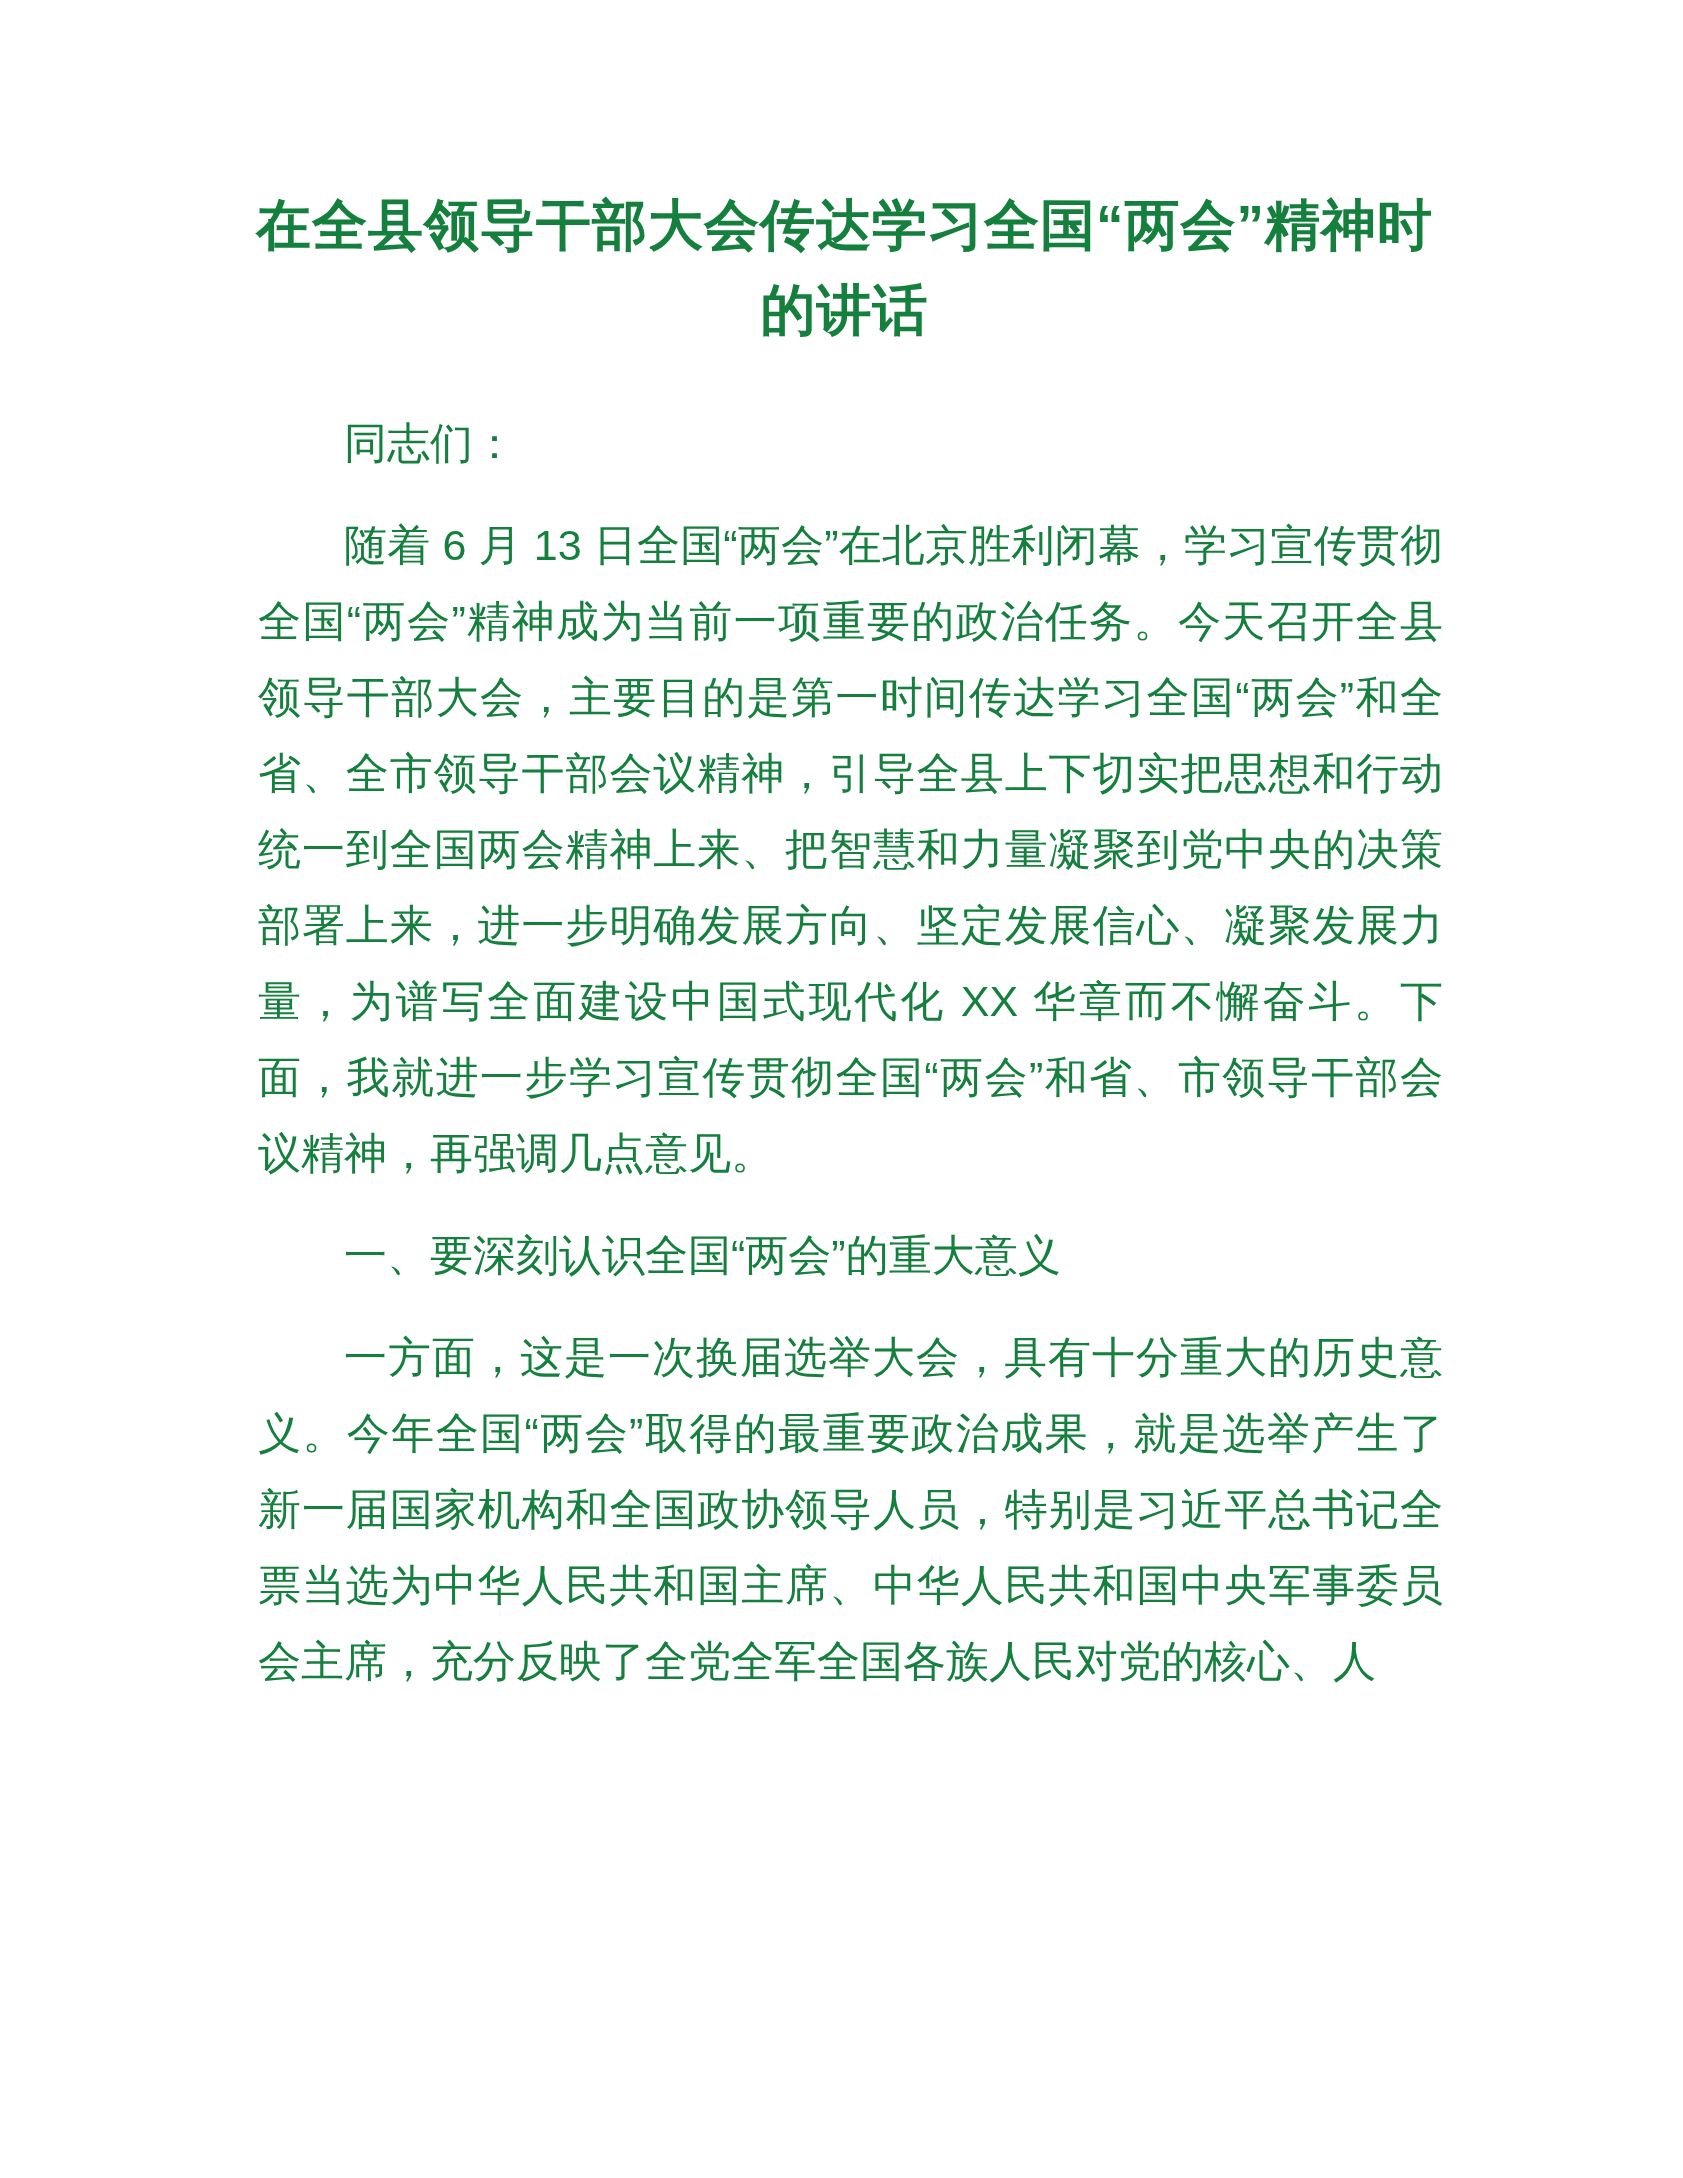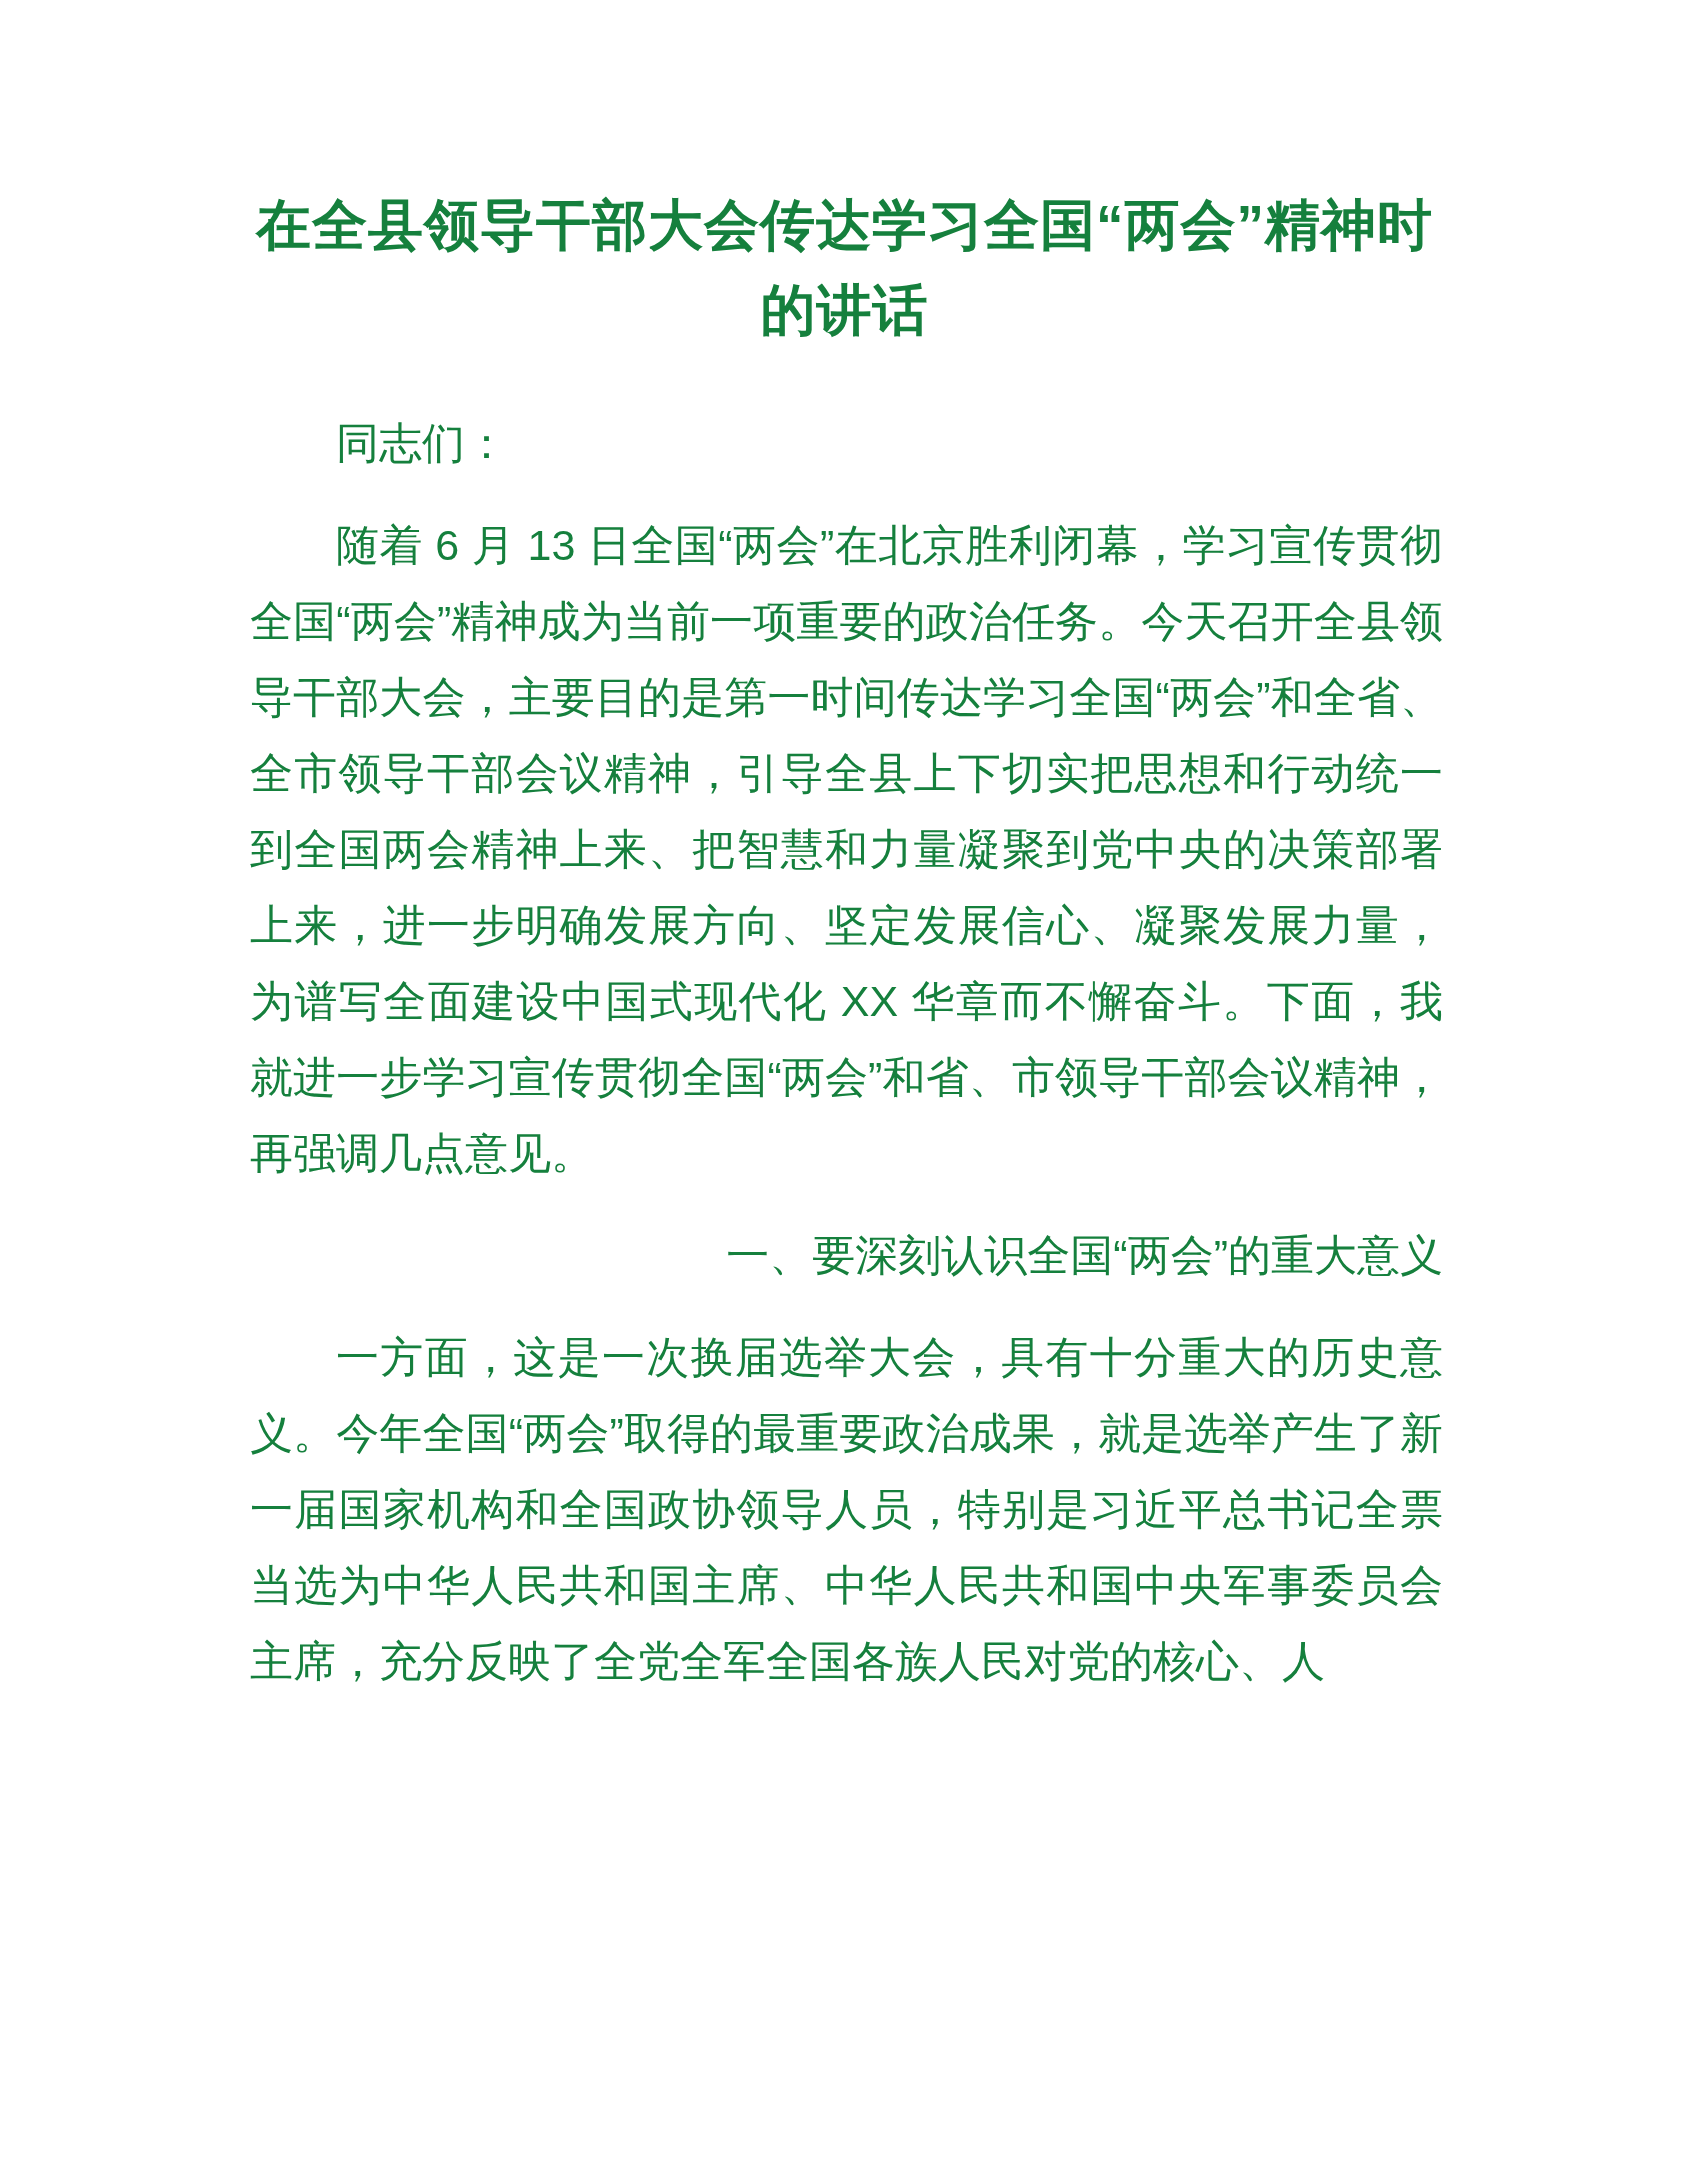--- a/index.html
+++ b/index.html
@@ -20,33 +20,33 @@
   }
   .doc-title {
     margin: 0 0 51px 0;
     font-size: 55px;
     font-weight: 700;
     line-height: 1.55;
     text-align: center;
     letter-spacing: 1px;
   }
   .para {
-    margin: 0 0 26px 4px;
+    margin: 0 0 26px 12px;
     font-size: 43px;
     line-height: 76px;
     text-align: justify;
     text-justify: inter-ideograph;
     text-indent: 2em;
     word-break: break-all;
   }
   .para.greeting {
     text-align: left;
   }
   .para.heading {
-    text-align: right;
+    text-align: left;
   }
 </style>
 </head>
 <body>
 
 <div class="page">
   <h1 class="doc-title">在全县领导干部大会传达学习全国“两会”精神时的讲话</h1>
 
   <p class="para greeting">同志们：</p>
 

